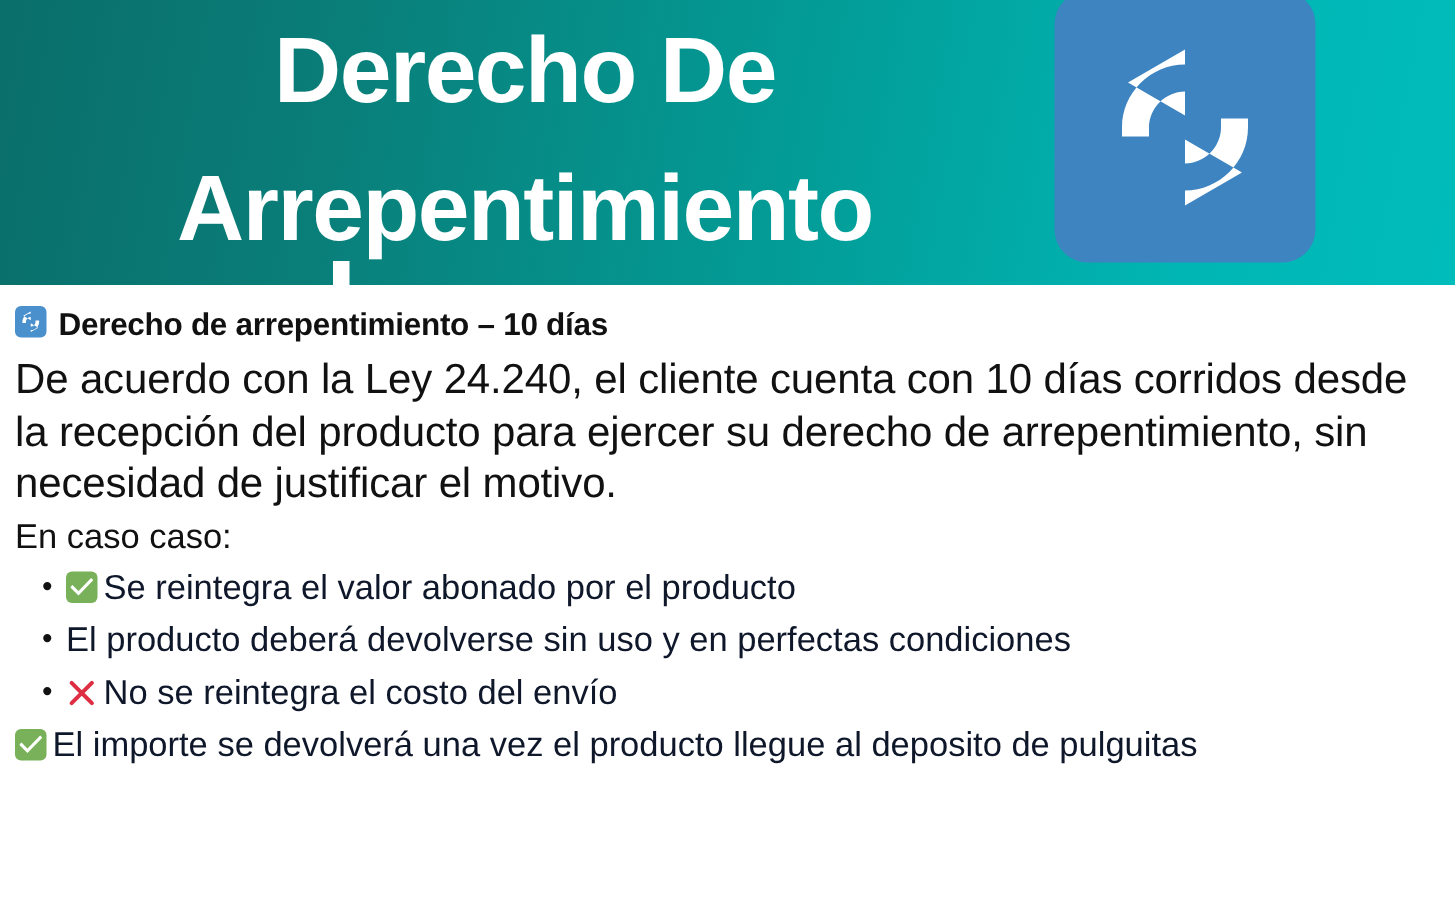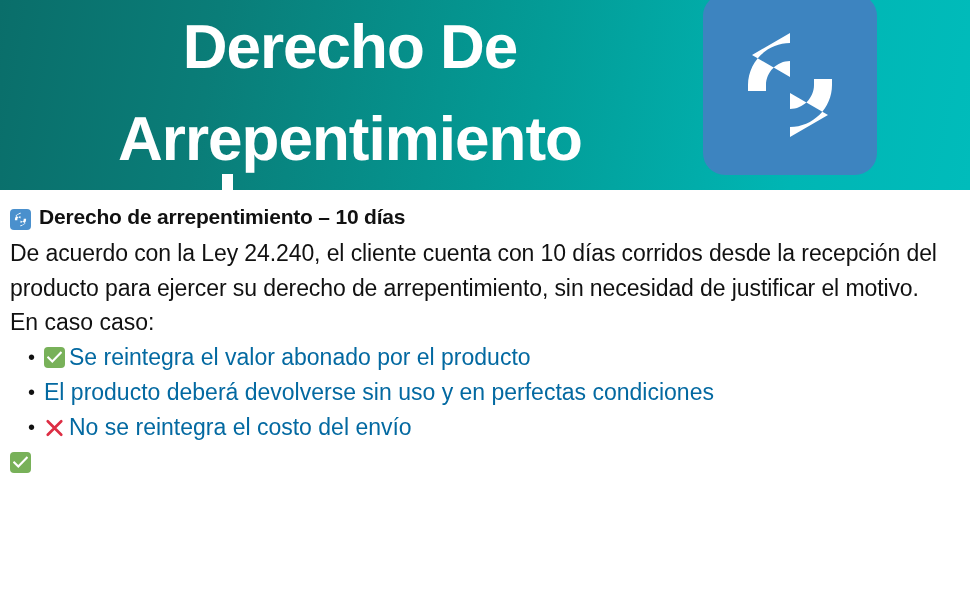--- a/index.html
+++ b/index.html
@@ -76,21 +76,21 @@
     position: absolute;
     left: 0;
     top: 190px;
     width: 970px;
     padding: 0;
     color: #111111;
   }
 
   .heading-row {
     display: flex;
-    align-items: flex-end;
+    align-items: flex-start;
     gap: 8px;
     padding: 14px 0 0 10px;
     font-size: 21px;
     font-weight: bold;
     line-height: 26px;
     letter-spacing: -0.2px;
   }
 
   .emoji-refresh-sm {
     display: inline-block;
@@ -99,21 +99,21 @@
     border-radius: 4px;
     background: #4a90cd;
     position: relative;
     flex: 0 0 auto;
   }
   .emoji-refresh-sm svg { position: absolute; left: 2px; top: 2px; }
 
   .para {
     margin: 0;
     padding: 6px 14px 0 10px;
-    font-size: 23px;
+    font-size: 28px;
     line-height: 34.5px;
     letter-spacing: -0.1px;
     color: #111111;
   }
 
   .para-short {
     margin: 0;
     padding: 0 10px 0 10px;
     font-size: 23px;
     line-height: 34.5px;
@@ -164,21 +164,21 @@
   .emoji-cross {
     display: inline-block;
     width: 21px;
     height: 21px;
     position: relative;
     vertical-align: -3px;
     margin-right: 4px;
   }
   .emoji-cross svg { position: absolute; left: 1px; top: 2px; }
 
-  .li-text { color: #0369a1; margin-top: 40px; }
+  .li-text { color: #0f172a; margin-top: 40px; }
 
   .wrap-indent {
     padding-left: 34px;
     text-indent: -24px;
   }
 </style>
 </head>
 <body>
 
 <div class="page">
@@ -237,18 +237,18 @@
             <path d="M3 3 L21 21 M21 3 L3 21" stroke="#dd2e44" stroke-width="3.6" stroke-linecap="round"></path>
           </svg>
         </span><span class="li-text">No se reintegra el costo del envío</span>
       </li>
 
       <li class="no-dot wrap-indent">
         <span class="emoji-check">
           <svg width="15" height="13" viewBox="0 0 24 20" aria-hidden="true">
             <path d="M2 10 L8.5 16.5 L22 2.5" stroke="#ffffff" stroke-width="3.4" fill="none" stroke-linecap="square"></path>
           </svg>
-        </span>
+        </span><span class="li-text">El importe se devolverá una vez el producto llegue al deposito de pulguitas</span>
       </li>
 
     </ul>
   </div>
 </div>
 
 </body></html>

